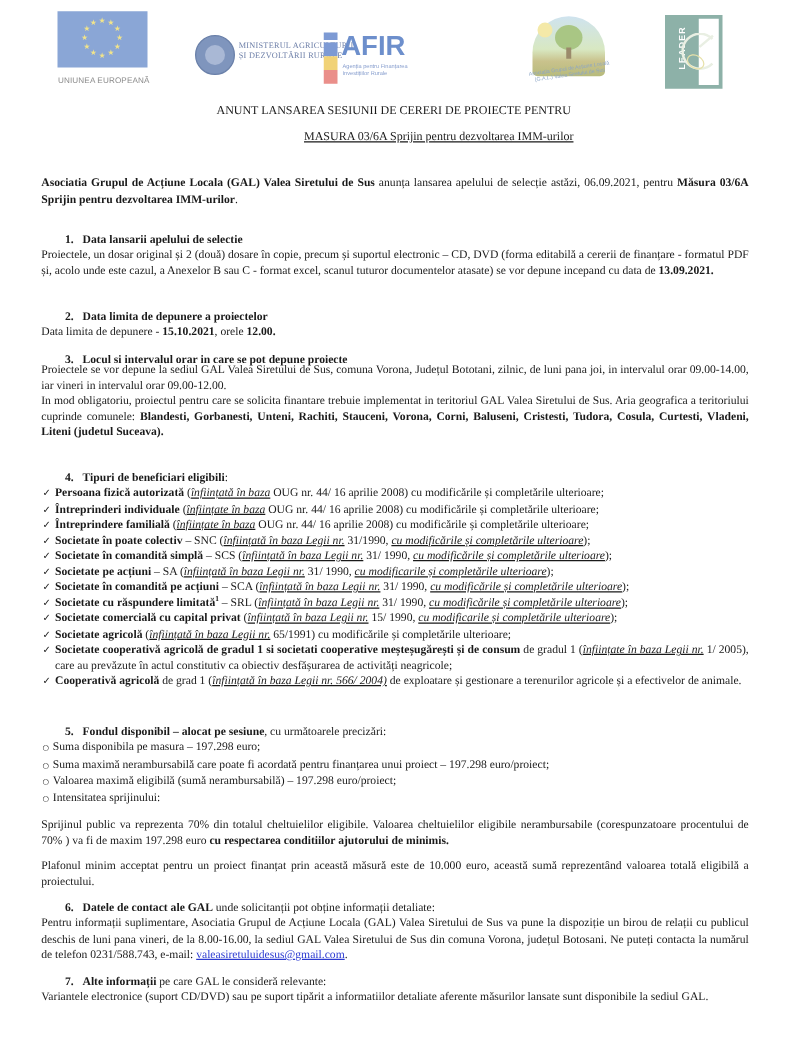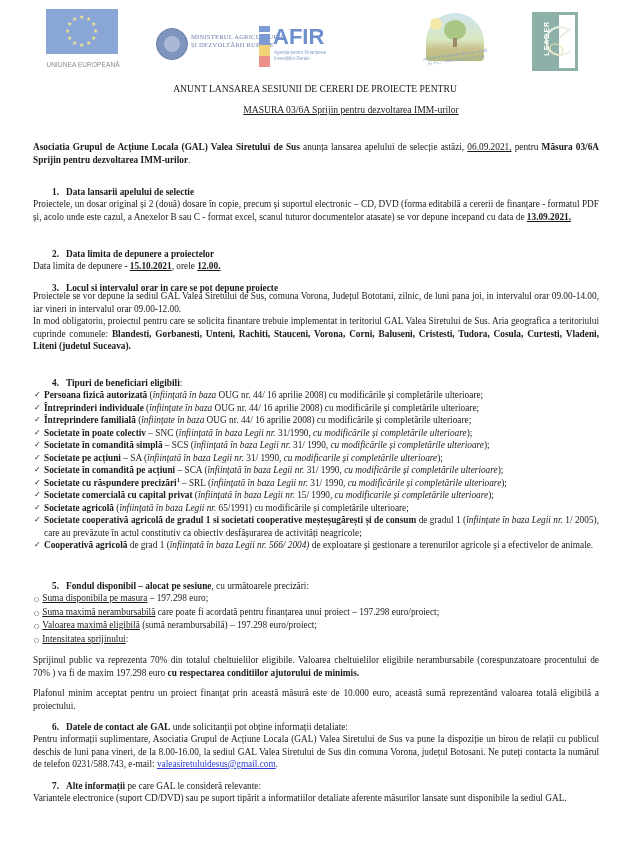--- a/index.html
+++ b/index.html
@@ -36,22 +36,22 @@
   .leader-circle { position: absolute; left: 13px; top: 14px; width: 30px; height: 30px; border-radius: 50%; border: 2px solid #e9efe3; border-right-color: transparent; box-sizing: border-box; }
   .leader-seed { position: absolute; left: 17px; top: 32px; width: 13px; height: 9px; border-radius: 50%; border: 1.5px solid #e7e1a9; transform: rotate(30deg); }
   .leader-sprig { position: absolute; left: 26px; top: 20px; width: 14px; height: 2px; background: #e9efe3; transform: rotate(-40deg); }
 
   
   .title { position: absolute; left: 0; width: 630px; text-align: center; font-size: 9.6px; }
   .t1 { top: 83px; }
   .t2 { top: 104px; text-decoration: underline; margin-left: 36px; }
   .para { position: absolute; left: 33px; width: 566px; text-align: justify; }
   .b { font-weight: bold; }
-  .u { text-decoration: underline; }
-  .i { font-style: italic; }
+  .u { }
+  .i { font-style: italic; text-decoration: underline; }
   .heading { position: absolute; left: 52px; font-weight: bold; }
   .heading .num { display: inline-block; width: 14px; }
   .check-list { position: absolute; left: 34px; width: 565px; margin: 0; padding: 0; list-style: none; }
   .check-list li { position: relative; padding-left: 10px; text-align: justify; }
   .check-list li .ck { position: absolute; left: 0; top: 0; font-family: "DejaVu Sans", sans-serif; font-size: 8px; }
   .bullets { position: absolute; left: 34px; width: 566px; margin: 0; padding: 0; list-style: none; }
   .bullets li { padding-left: 0; }
   .bullets .o { font-family: "DejaVu Sans", sans-serif; font-size: 6px; margin-right: 3px; }
   a.link { color: #2c3bd1; text-decoration: underline; }
   sup { font-size: 6px; line-height: 0; }
@@ -149,21 +149,21 @@
   <span class="num">4.</span><span>Tipuri de beneficiari eligibili</span><span style="font-weight:normal">:</span>
 </div>
 <ul class="check-list" style="top:389px;" id="benlist">
     <li><span class="ck">✓</span><span class="b">Persoana fizică autorizată</span><span> (</span><span class="i">înființată în baza</span><span> OUG nr. 44/ 16 aprilie 2008) cu modificările și completările ulterioare;</span></li>
     <li><span class="ck">✓</span><span class="b">Întreprinderi individuale</span><span> (</span><span class="i">înființate în baza</span><span> OUG nr. 44/ 16 aprilie 2008) cu modificările și completările ulterioare;</span></li>
     <li><span class="ck">✓</span><span class="b">Întreprindere familială</span><span> (</span><span class="i">înființate în baza</span><span> OUG nr. 44/ 16 aprilie 2008) cu modificările și completările ulterioare;</span></li>
     <li><span class="ck">✓</span><span class="b">Societate în poate colectiv</span><span> – SNC (</span><span class="i">înființată în baza Legii nr.</span><span> 31/1990, </span><span class="i">cu modificările și completările ulterioare</span><span>);</span></li>
     <li><span class="ck">✓</span><span class="b">Societate în comandită simplă</span><span> – SCS (</span><span class="i">înființată în baza Legii nr.</span><span> 31/ 1990, </span><span class="i">cu modificările și completările ulterioare</span><span>);</span></li>
     <li><span class="ck">✓</span><span class="b">Societate pe acțiuni</span><span> – SA (</span><span class="i">înființată în baza Legii nr.</span><span> 31/ 1990, </span><span class="i">cu modificarile și completările ulterioare</span><span>);</span></li>
     <li><span class="ck">✓</span><span class="b">Societate în comandită pe acțiuni</span><span> – SCA (</span><span class="i">înființată în baza Legii nr.</span><span> 31/ 1990, </span><span class="i">cu modificările și completările ulterioare</span><span>);</span></li>
-    <li><span class="ck">✓</span><span class="b">Societate cu răspundere precizări</span><sup class="b">1</sup><span> – SRL (</span><span class="i">înființată în baza Legii nr.</span><span> 31/ 1990, </span><span class="i">cu modificările și completările ulterioare</span><span>);</span></li>
+    <li><span class="ck">✓</span><span class="b">Societate cu răspundere limitată</span><sup class="b">1</sup><span> – SRL (</span><span class="i">înființată în baza Legii nr.</span><span> 31/ 1990, </span><span class="i">cu modificările și completările ulterioare</span><span>);</span></li>
     <li><span class="ck">✓</span><span class="b">Societate comercială cu capital privat</span><span> (</span><span class="i">înființată în baza Legii nr.</span><span> 15/ 1990, </span><span class="i">cu modificarile și completările ulterioare</span><span>);</span></li>
     <li><span class="ck">✓</span><span class="b">Societate agricolă</span><span> (</span><span class="i">înființată în baza Legii nr.</span><span> 65/1991) cu modificările și completările ulterioare;</span></li>
     <li><span class="ck">✓</span><span class="b">Societate cooperativă agricolă de gradul 1 si societati cooperative meșteșugărești și de consum</span><span> de gradul 1 (</span><span class="i">înființate în baza Legii nr.</span><span> 1/ 2005), care au prevăzute în actul constitutiv ca obiectiv desfășurarea de activități neagricole;</span></li>
     <li><span class="ck">✓</span><span class="b">Cooperativă agricolă</span><span> de grad 1 (</span><span class="i">înființată în baza Legii nr. 566/ 2004)</span><span> de exploatare și gestionare a terenurilor agricole și a efectivelor de animale.</span></li>
   </ul>
 
 <div class="heading" style="top:580px;">
   <span class="num">5.</span><span>Fondul disponibil – alocat pe sesiune</span><span style="font-weight:normal">, cu următoarele precizări:</span>
 </div>
 <ul class="bullets" style="top:592px;" id="fundlist">

